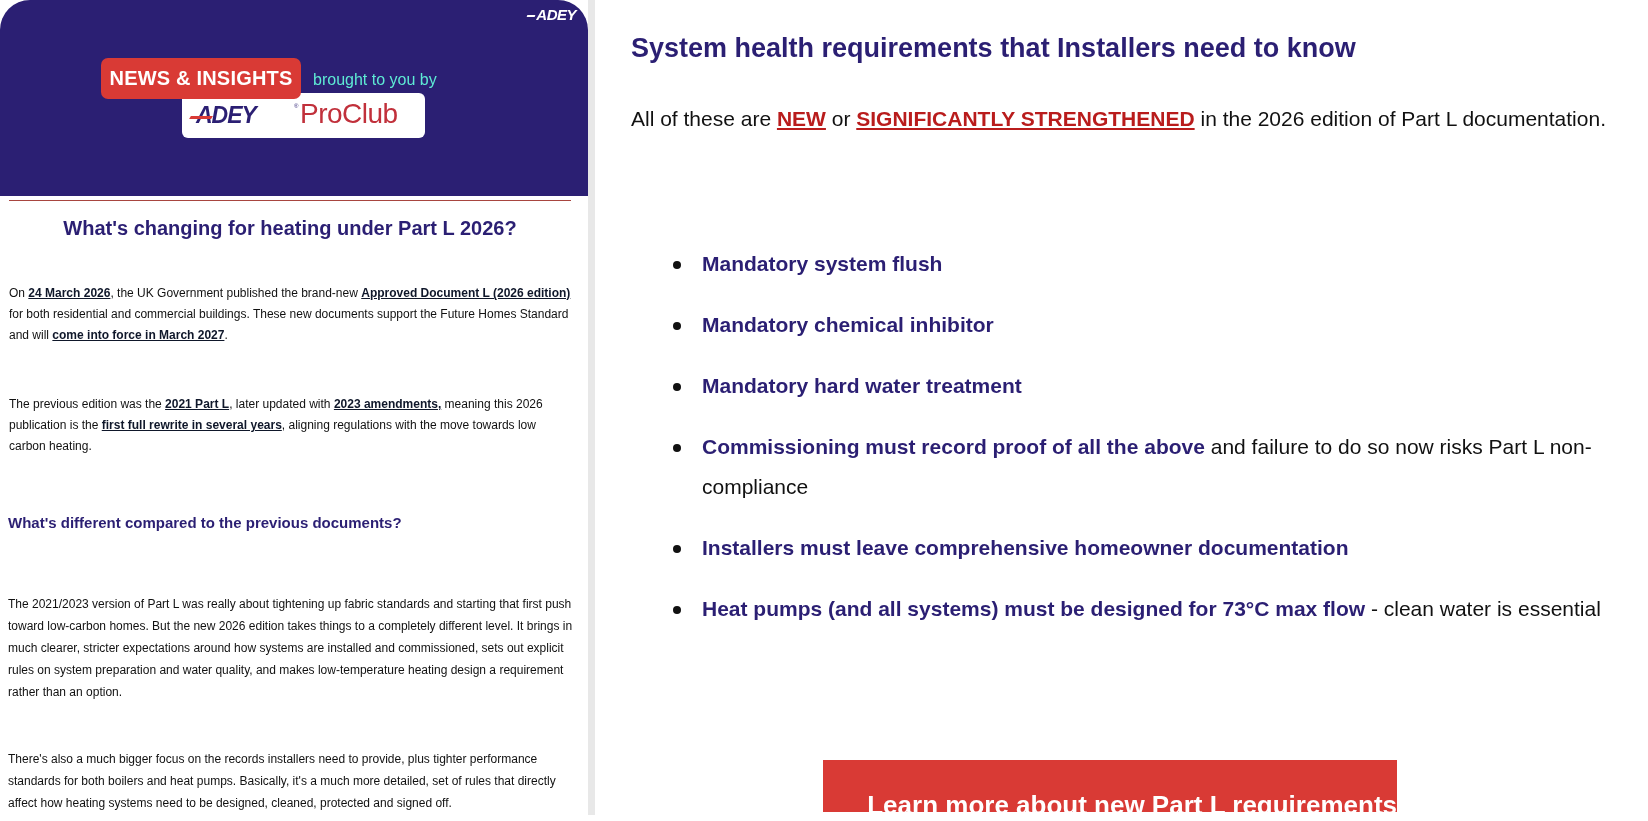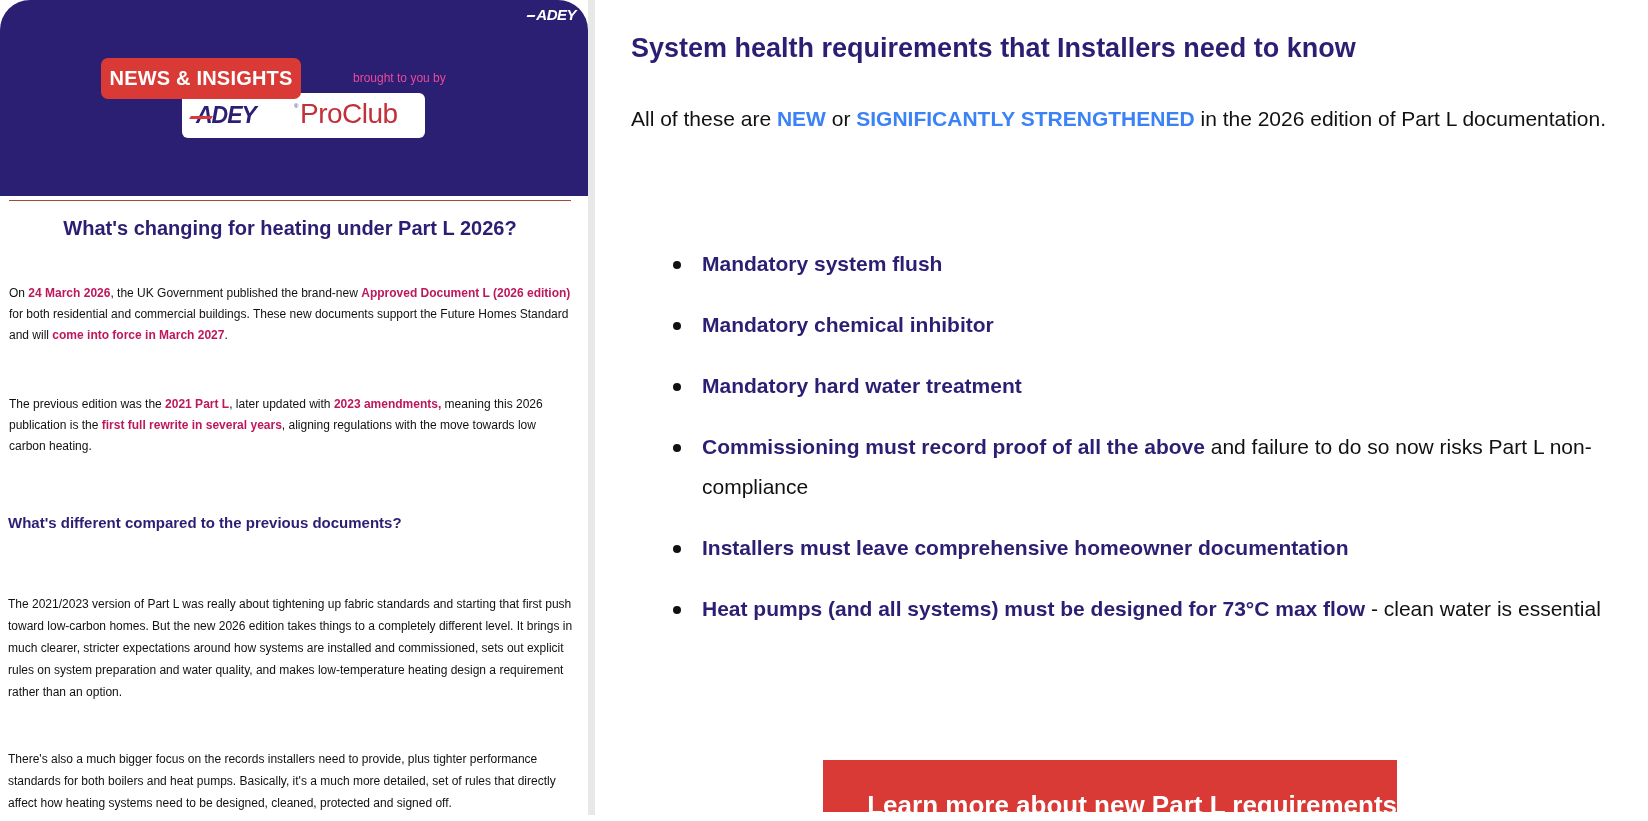--- a/index.html
+++ b/index.html
@@ -5,47 +5,47 @@
   * { box-sizing: border-box; margin: 0; padding: 0; }
   html, body { width: 1648px; height: 821px; overflow: hidden; background: #ffffff; }
   body { position: relative; font-family: "Liberation Sans", sans-serif; color: #111; }
 
   
   #left { position: absolute; left: 0; top: 0; width: 588px; height: 821px; background: #fff; overflow: hidden; border-radius: 30px; }
   #hero { position: absolute; left: 0; top: 0; width: 588px; height: 196px; background: #2b1f73; }
   #hero-adey { position: absolute; right: 12px; top: 6px; color: #fff; font-weight: bold; font-size: 15px; letter-spacing: -0.5px; font-style: italic; }
   #hero-adey::before { content: ""; display: inline-block; width: 8px; height: 2px; background: #fff; vertical-align: middle; margin-right: 1px; transform: skewX(-20deg); }
   #badge-news { position: absolute; left: 101px; top: 58px; width: 200px; height: 41px; background: #d93a35; border-radius: 7px; color: #ffffff; font-weight: bold; font-size: 20px; line-height: 41px; text-align: center; z-index: 2; letter-spacing: 0.2px; }
-  #brought-by { position: absolute; left: 313px; top: 71px; color: #ec4899; font-size: 12px; margin-left: 40px; }
+  #brought-by { position: absolute; left: 313px; top: 71px; color: #5eead4; font-size: 16px; }
   #proclub-box { position: absolute; left: 182px; top: 93px; width: 243px; height: 45px; background: #fff; border-radius: 6px; z-index: 1; }
   #proclub-adey { position: absolute; left: 14px; top: 9px; font-size: 23px; font-weight: bold; font-style: italic; color: #2b1f73; letter-spacing: -1px; }
   #proclub-adey::before { content: ""; position: absolute; left: -6px; top: 14px; width: 22px; height: 3px; background: #d93a35; transform: skewX(-30deg); }
   #proclub-reg { position: absolute; left: 112px; top: 10px; font-size: 6px; color: #2b1f73; }
   #proclub-text { position: absolute; left: 118px; top: 5px; font-size: 28px; color: #c1303b; font-weight: normal; letter-spacing: -0.5px; }
 
   #red-rule { position: absolute; left: 9px; top: 200px; width: 562px; height: 1px; background: #a8453f; }
 
   #left-title { position: absolute; left: 0; top: 217px; width: 580px; text-align: center; font-size: 20px; font-weight: bold; color: #2b1f73; }
 
   .lp { position: absolute; left: 9px; width: 566px; font-size: 12px; line-height: 21px; color: #111; }
-  .lp b, .lp .hl { color: #be185d; font-weight: bold; }
+  .lp b, .lp .hl { color: #0f172a; font-weight: bold; text-decoration: underline; }
   #p1 { top: 283px; }
   #p2 { top: 394px; }
   #left-sub { position: absolute; left: 8px; top: 514px; font-size: 15px; font-weight: bold; color: #2b1f73; }
   #p3 { left: 8px; top: 593px; line-height: 22px; }
   #p4 { left: 8px; top: 748px; line-height: 22px; }
 
   
   #divider { position: absolute; left: 588px; top: 0; width: 7px; height: 815px; background: #e8e8e8; }
 
   
   #right { position: absolute; left: 595px; top: 0; width: 1053px; height: 821px; }
   #right-title { position: absolute; left: 36px; top: 33px; font-size: 27px; font-weight: bold; color: #2b1f73; white-space: nowrap; }
   #intro { position: absolute; left: 36px; top: 107px; font-size: 21px; color: #111; white-space: nowrap; }
-  #intro .red { color: #3b82f6; font-weight: bold; }
+  #intro .red { color: #b91c1c; font-weight: bold; text-decoration: underline; }
   .req { position: absolute; left: 107px; font-size: 21px; line-height: 40px; color: #111; white-space: nowrap; }
   .req .bul { position: absolute; left: -29px; top: 17px; width: 8px; height: 8px; border-radius: 50%; background: #111; }
   .req .hl { color: #2b1f73; font-weight: bold; }
   #req0 { top: 174px; }
   #req1 { top: 244px; }
   #req2 { top: 305px; }
   #req3 { top: 366px; }
   #req4 { top: 427px; width: 930px; white-space: normal; }
   #req5 { top: 528px; }
   #req6 { top: 589px; }

